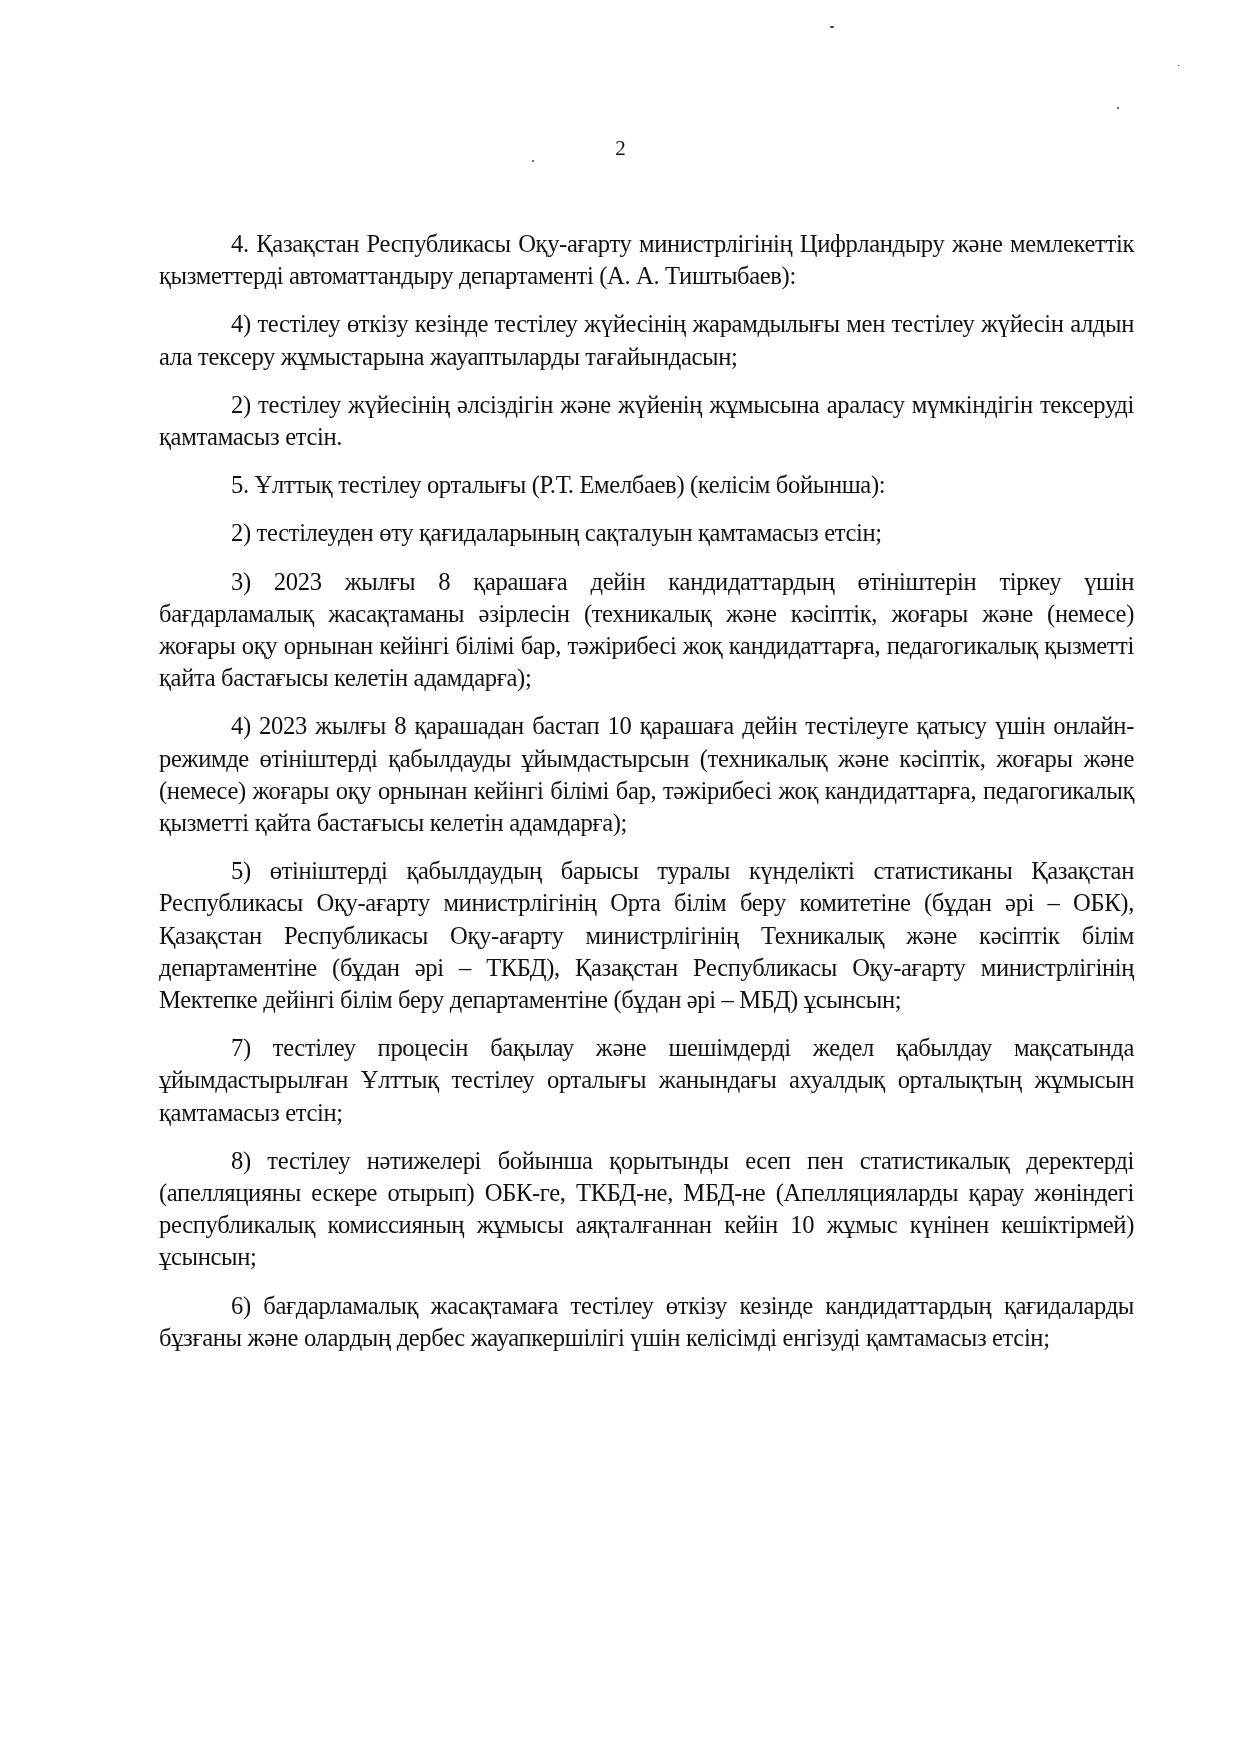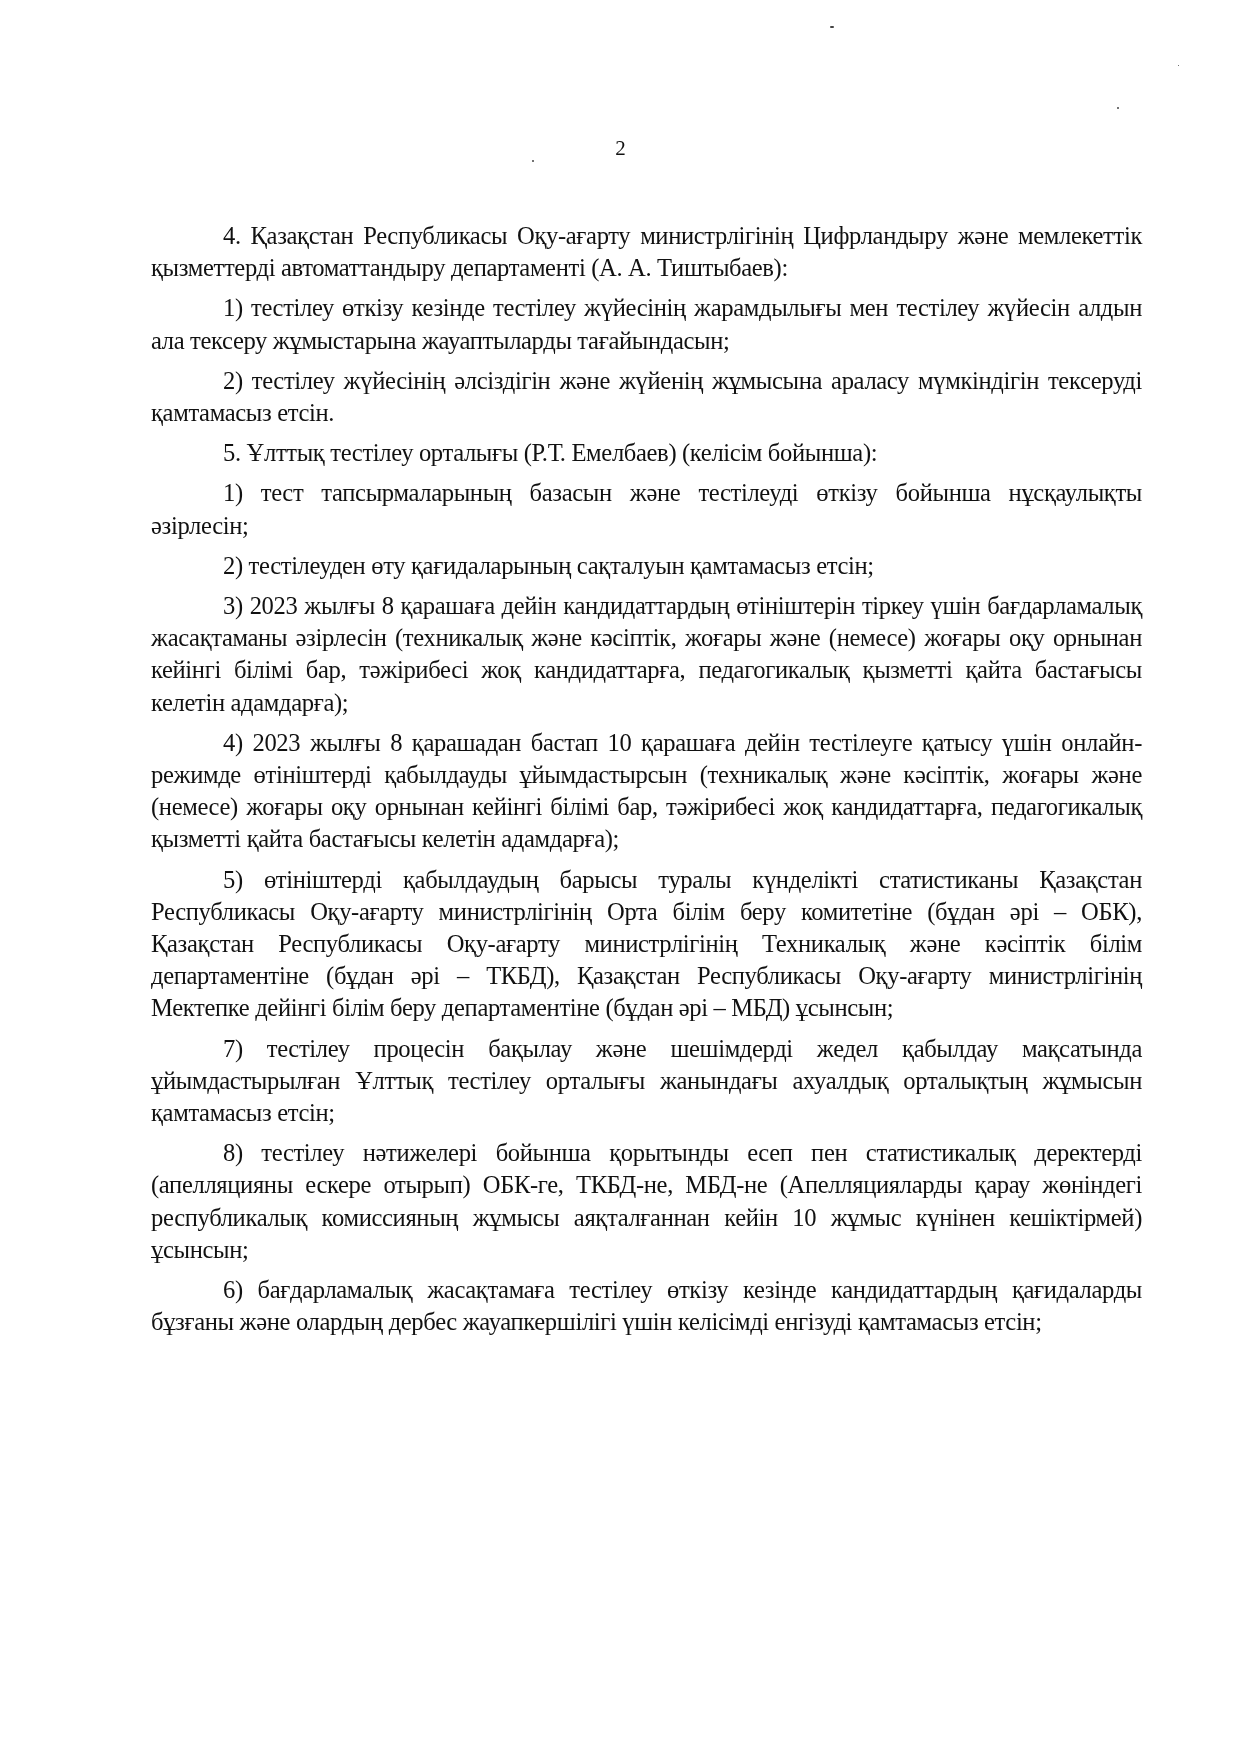--- a/index.html
+++ b/index.html
@@ -32,43 +32,42 @@
     .body-text {
       position: absolute;
       top: 212px;
       left: 143px;
       width: 1007px;
       font-size: 24.6px;
       line-height: 32.2px;
       letter-spacing: -0.35px;
     }
     .para {
-      margin: 8px;
+      margin: 16px;
       text-align: justify;
       text-indent: 72px;
     }
   </style>
 </head>
 <body>
 
 <div>
 
   <span class="speck" style="top:26px; left:830px; width:4px; height:2px;"></span>
   <span class="speck" style="top:107px; left:1117px; width:2px; height:2px;"></span>
   <span class="speck" style="top:65px; left:1178px; width:1px; height:1px;"></span>
   <span class="speck" style="top:160px; left:532px; width:2px; height:2px;"></span>
 
   <div class="page-number">2</div>
 
   <div class="body-text">
     <p class="para">4. Қазақстан Республикасы Оқу-ағарту министрлігінің Цифрландыру және мемлекеттік қызметтерді автоматтандыру департаменті (А. А. Тиштыбаев):</p>
-    <p class="para">1) тестілеу өткізу кезінде тестілеу жүйесінің жарамдылығы мен тестілеу жүйесін алдын ала тексеру жұмыстарына жауаптыларды тағайындасын;</p>
+    <p class="para">4) тестілеу өткізу кезінде тестілеу жүйесінің жарамдылығы мен тестілеу жүйесін алдын ала тексеру жұмыстарына жауаптыларды тағайындасын;</p>
     <p class="para">2) тестілеу жүйесінің әлсіздігін және жүйенің жұмысына араласу мүмкіндігін тексеруді қамтамасыз етсін.</p>
     <p class="para">5. Ұлттық тестілеу орталығы (Р.Т. Емелбаев) (келісім бойынша):</p>
-    <p class="para">1) тест тапсырмаларының базасын және тестілеуді өткізу бойынша нұсқаулықты әзірлесін;</p>
     <p class="para">2) тестілеуден өту қағидаларының сақталуын қамтамасыз етсін;</p>
     <p class="para">3) 2023 жылғы 8 қарашаға дейін кандидаттардың өтініштерін тіркеу үшін бағдарламалық жасақтаманы әзірлесін (техникалық және кәсіптік, жоғары және (немесе) жоғары оқу орнынан кейінгі білімі бар, тәжірибесі жоқ кандидаттарға, педагогикалық қызметті қайта бастағысы келетін адамдарға);</p>
     <p class="para">4) 2023 жылғы 8 қарашадан бастап 10 қарашаға дейін тестілеуге қатысу үшін онлайн-режимде өтініштерді қабылдауды ұйымдастырсын (техникалық және кәсіптік, жоғары және (немесе) жоғары оқу орнынан кейінгі білімі бар, тәжірибесі жоқ кандидаттарға, педагогикалық қызметті қайта бастағысы келетін адамдарға);</p>
     <p class="para">5) өтініштерді қабылдаудың барысы туралы күнделікті статистиканы Қазақстан Республикасы Оқу-ағарту министрлігінің Орта білім беру комитетіне (бұдан әрі – ОБК), Қазақстан Республикасы Оқу-ағарту министрлігінің Техникалық және кәсіптік білім департаментіне (бұдан әрі – ТКБД), Қазақстан Республикасы Оқу-ағарту министрлігінің Мектепке дейінгі білім беру департаментіне (бұдан әрі – МБД) ұсынсын;</p>
     <p class="para">7) тестілеу процесін бақылау және шешімдерді жедел қабылдау мақсатында ұйымдастырылған Ұлттық тестілеу орталығы жанындағы ахуалдық орталықтың жұмысын қамтамасыз етсін;</p>
     <p class="para">8) тестілеу нәтижелері бойынша қорытынды есеп пен статистикалық деректерді (апелляцияны ескере отырып) ОБК-ге, ТКБД-не, МБД-не (Апелляцияларды қарау жөніндегі республикалық комиссияның жұмысы аяқталғаннан кейін 10 жұмыс күнінен кешіктірмей) ұсынсын;</p>
     <p class="para">6) бағдарламалық жасақтамаға тестілеу өткізу кезінде кандидаттардың қағидаларды бұзғаны және олардың дербес жауапкершілігі үшін келісімді енгізуді қамтамасыз етсін;</p>
   </div>
 
 </div>

